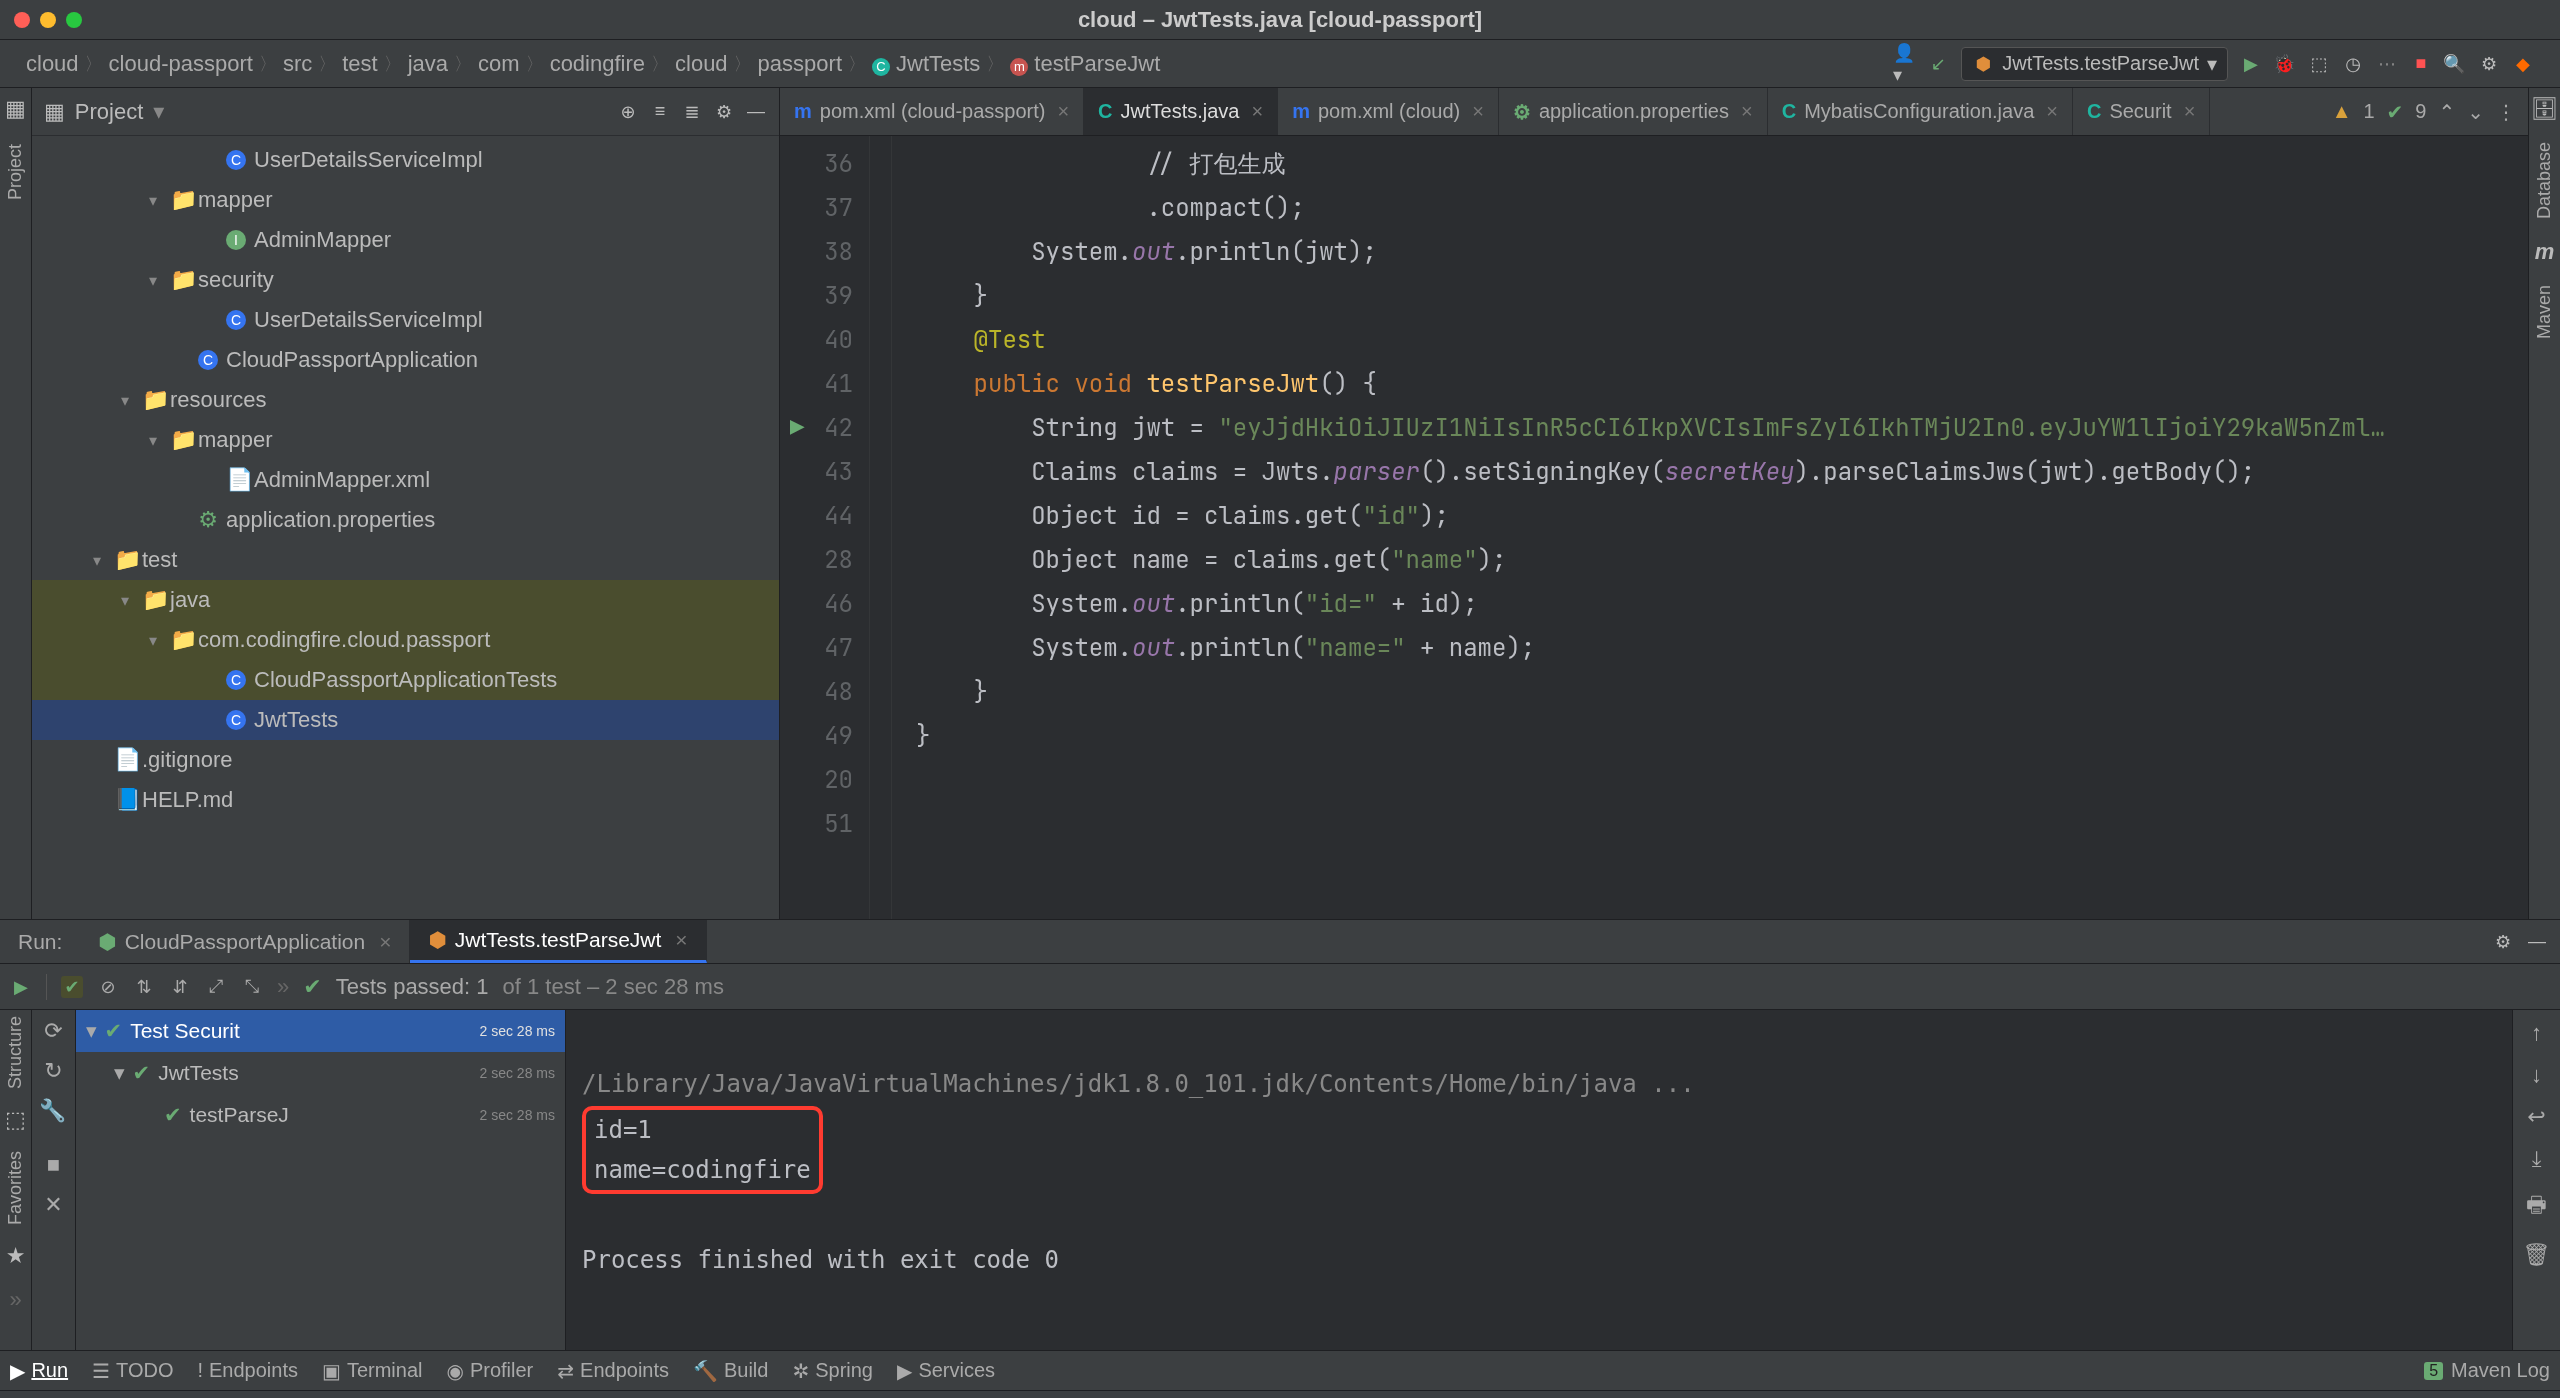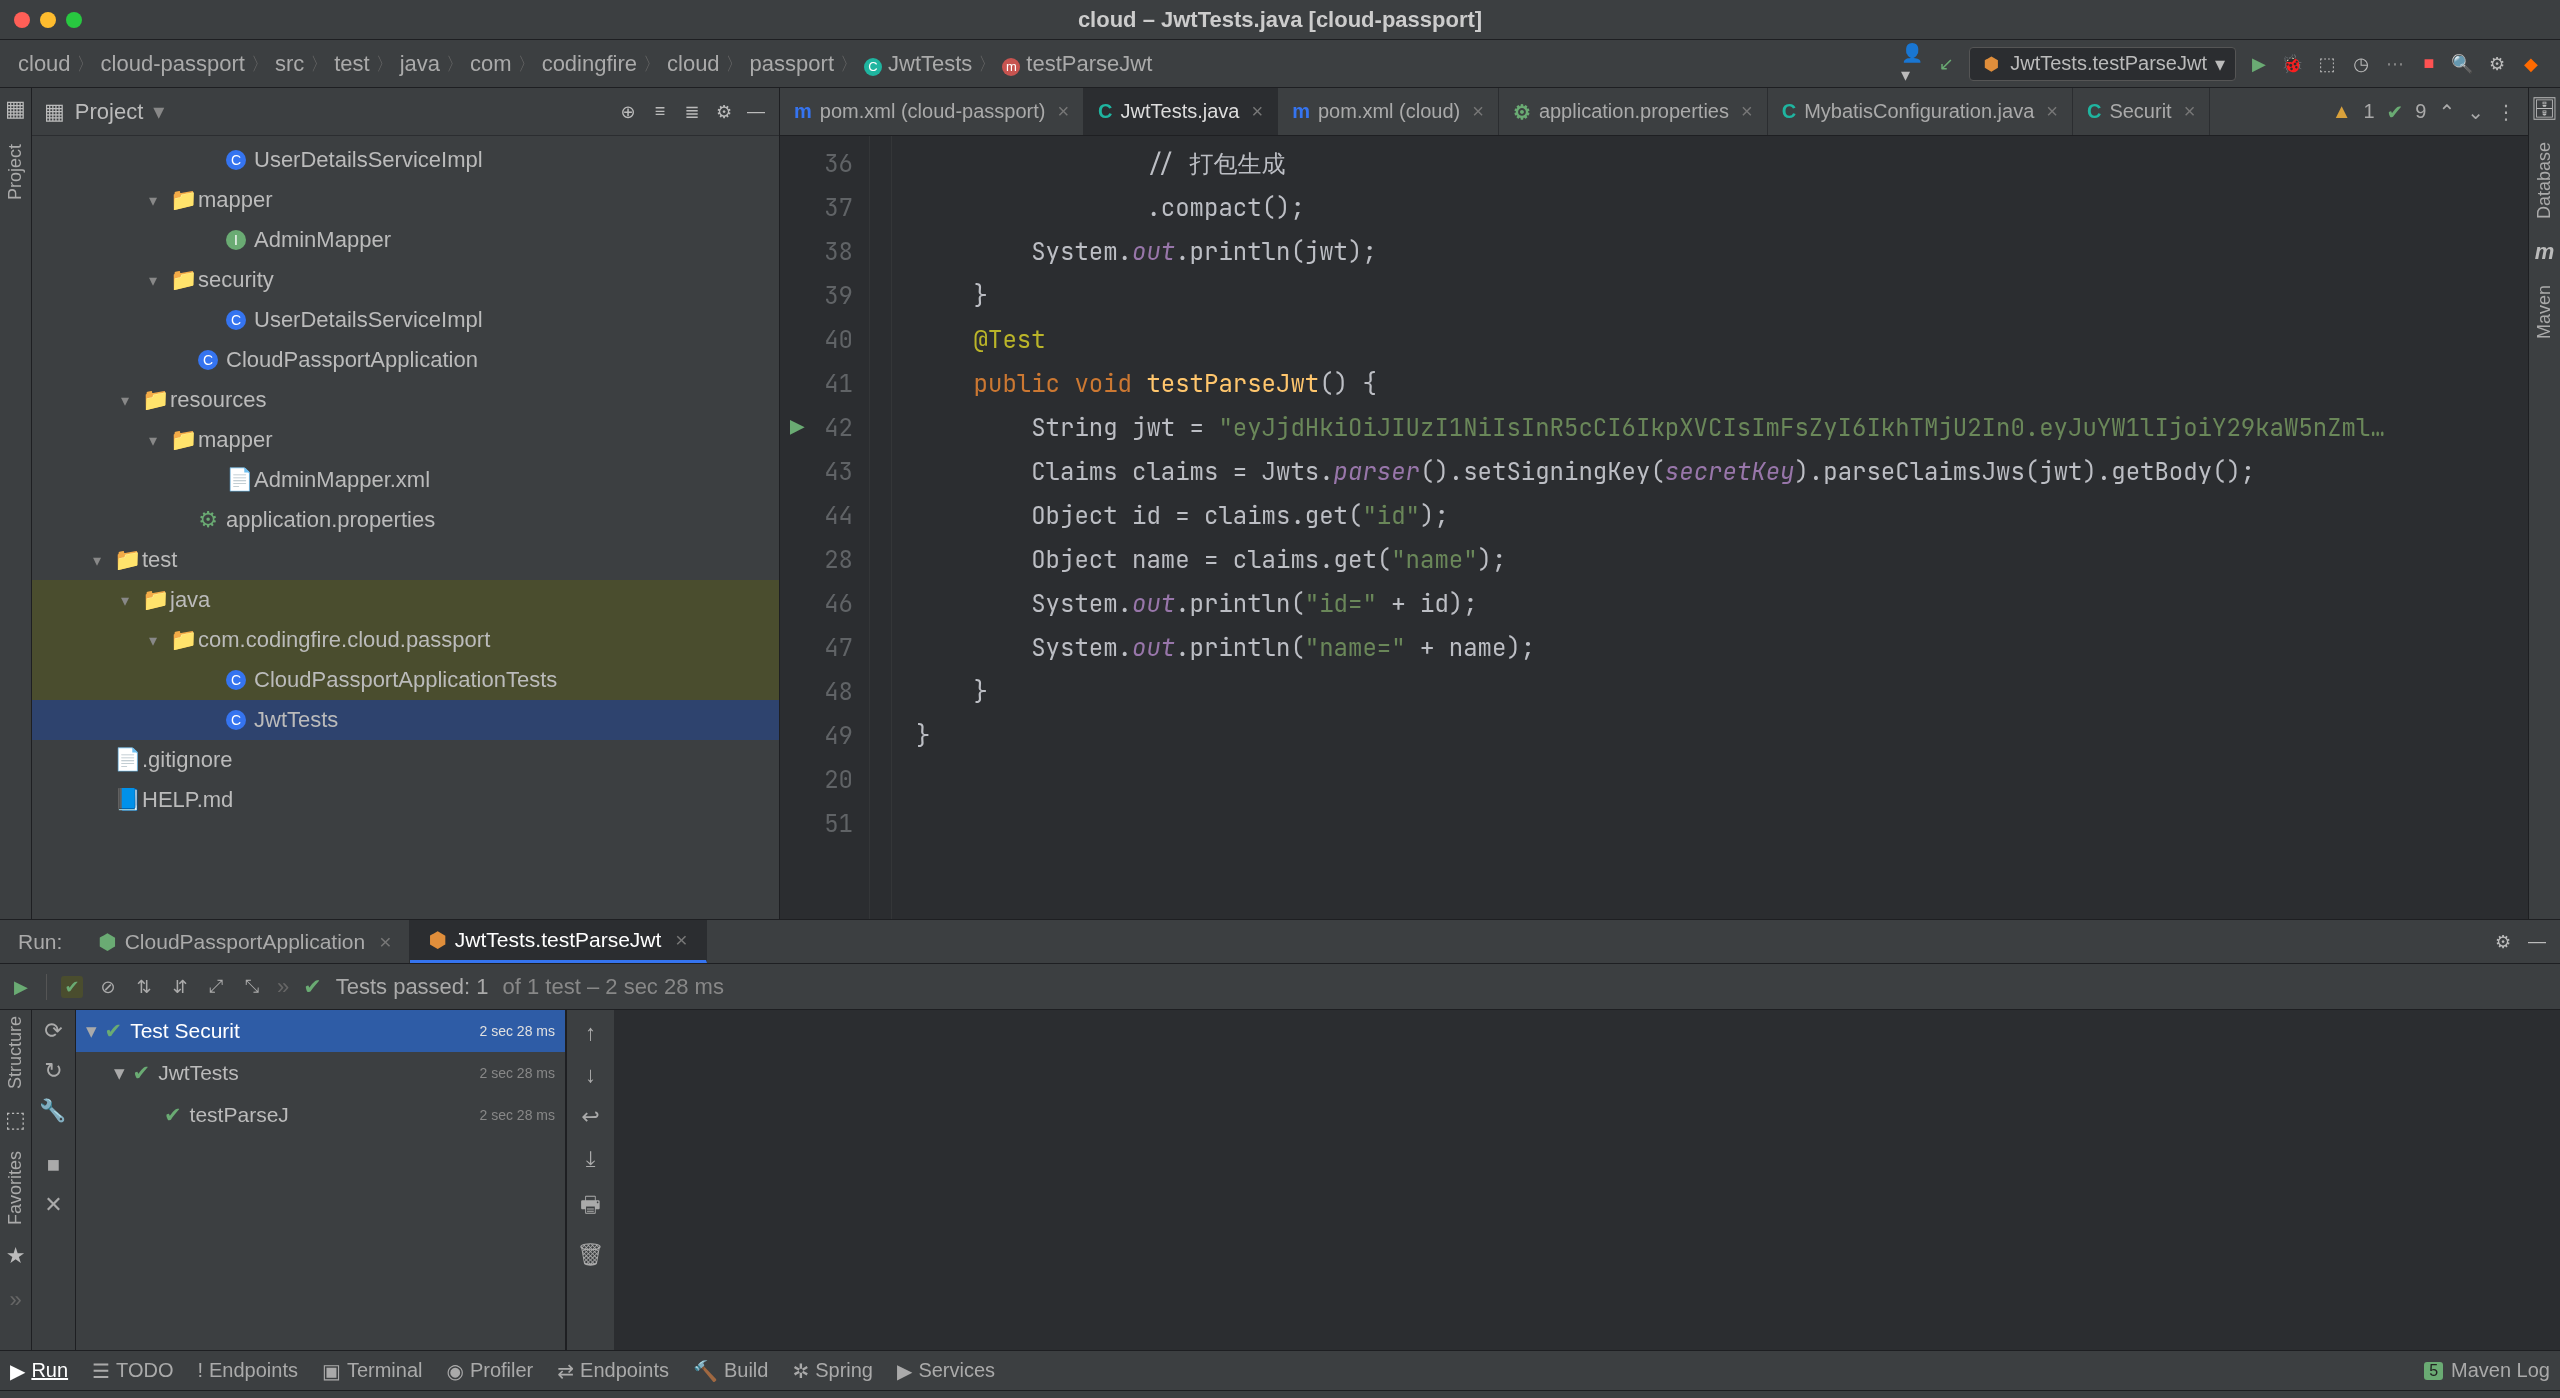--- a/index.html
+++ b/index.html
@@ -15,21 +15,21 @@
     height:40px; background:#3c3f41; border-bottom:1px solid #1e1f22;
     display:flex; align-items:center; position:relative;
   }
   .traffic { display:flex; gap:10px; margin-left:14px; }
   .dot { width:16px; height:16px; border-radius:50%; }
   .dot.red{background:#ff5f57}.dot.yellow{background:#febc2e}.dot.green{background:#28c840}
   .title-text{position:absolute;left:50%;transform:translateX(-50%);color:#ccc;font-weight:600}
 
   .toolbar {
     height:48px; background:#3c3f41; border-bottom:1px solid #1e1f22;
-    display:flex; align-items:center; padding:0 18px; gap:6px;justify-content:space-between;
+    display:flex; align-items:center; padding:0 26px; gap:6px;justify-content:space-between;
   }
   .breadcrumbs{display:flex;align-items:center;gap:6px;font-size:22px;color:#aaa}
   .crumb{cursor:pointer}
   .chev{color:#666;font-size:18px}
   .toolbar-right{margin-left:auto;display:flex;align-items:center;gap:12px}
   .run-config{background:#2b2d30;border:1px solid #555;border-radius:4px;padding:4px 10px;display:flex;align-items:center;gap:8px;font-size:20px}
   .ico{width:22px;height:22px;display:inline-flex;align-items:center;justify-content:center;font-size:18px}
 
   .main-row{display:flex;height:832px;background:#2b2d30;border-bottom:1px solid #1e1f22}
   .left-gutter{width:32px;background:#3c3f41;border-right:1px solid #1e1f22;display:flex;flex-direction:column;align-items:center;padding-top:8px;gap:22px}
@@ -381,20 +381,27 @@
           <span>JwtTests</span>
           <span class="tt-time">2 sec 28 ms</span>
         </div>
         <div class="tt-row" style="padding-left: 66px;">
           <span style="width:14px"></span>
           <span class="green">✔</span>
           <span>testParseJ</span>
           <span class="tt-time">2 sec 28 ms</span>
         </div>
       </div>
+    <div class="console">
+<span style="color:#888">/Library/Java/JavaVirtualMachines/jdk1.8.0_101.jdk/Contents/Home/bin/java ...</span>
+<span class="hl-box"><span>id=1</span>
+<span>name=codingfire</span></span>
+
+<span>Process finished with exit code 0</span>
+    </div>
     <div class="console-right-icons">
       <span>↑</span>
       <span>↓</span>
       <span>↩</span>
       <span>⤓</span>
       <span>🖶</span>
       <span>🗑</span>
     </div>
   </div>
 </div>

